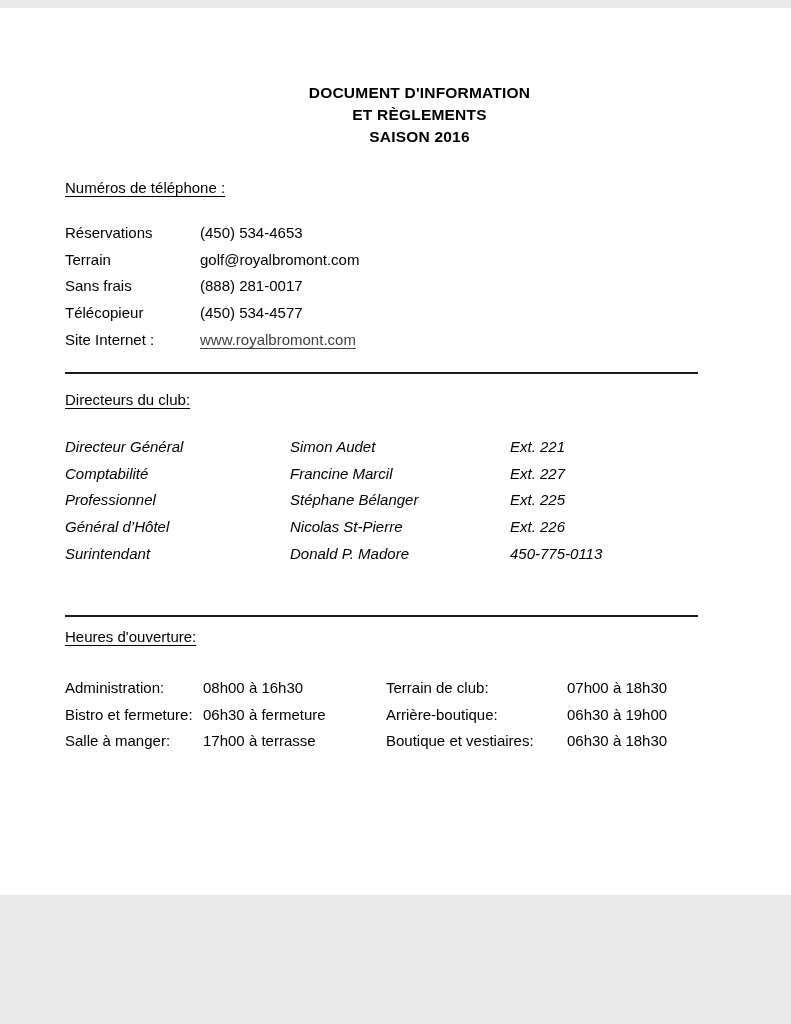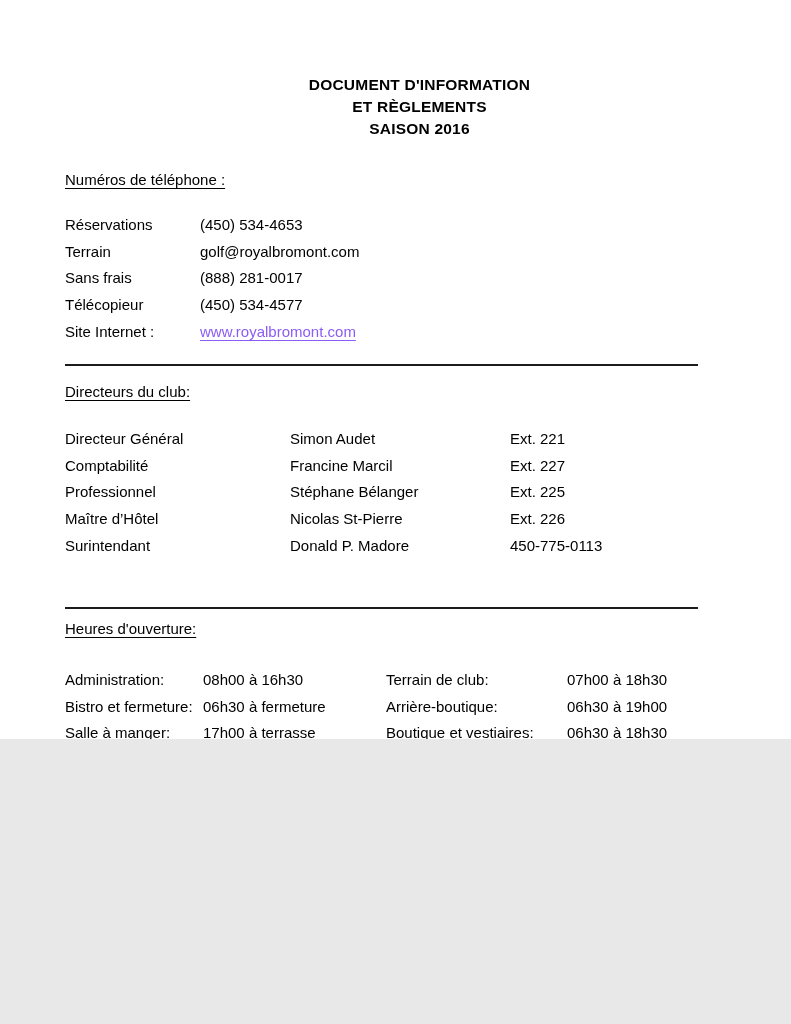--- a/index.html
+++ b/index.html
@@ -1,24 +1,24 @@
 <!DOCTYPE html>
 <html><head>
 <meta charset="utf-8">
 <style>
   html,body{margin:0;padding:0;background:#e8e8e8;}
   .page{
     position:relative;
-    width:791px;height:739px;
+    width:791px;height:887px;
     background:#ffffff;
     font-family:"Liberation Sans","DejaVu Sans",sans-serif;
     color:#000000;
     font-size:15px;
     overflow:hidden;
-    margin:0 auto;
+    margin:8px auto;
   }
   .title-block{
     position:absolute;top:74px;left:48px;right:0;
     text-align:center;
     font-weight:bold;
     font-size:15.5px;
     line-height:22px;
     letter-spacing:0.2px;
   }
   .section-heading{
@@ -27,21 +27,21 @@
     text-decoration:underline;
     text-underline-offset:3px;
     white-space:nowrap;
   }
   .rows{position:absolute;left:0;right:0;}
   .row{position:relative;height:26.7px;}
   .cell{position:absolute;top:0;white-space:nowrap;}
   
   .phone-label{left:65px;}
   .phone-value{left:200px;}
-  .u{text-decoration:underline;text-underline-offset:3px;color:#8b5cf6;}
+  .u{text-decoration:underline;text-underline-offset:3px;color:#404040;}
   
   .dir-role{left:65px;}
   .dir-name{left:290px;}
   .dir-ext{left:510px;}
   
   .hrs-l-label{left:65px;}
   .hrs-l-value{left:203px;}
   .hrs-r-label{left:386px;}
   .hrs-r-value{left:567px;}
   .divider{
@@ -82,38 +82,38 @@
     <div class="row">
       <span class="cell phone-label">Site Internet :</span>
       <span class="cell phone-value u">www.royalbromont.com</span>
     </div>
   </div>
 
   <div class="divider" style="top:364px;"></div>
 
   <div class="section-heading" style="top:383px;">Directeurs du club:</div>
 
-  <div class="rows" style="top:430px;">
+  <div class="rows" style="top:430px;font-style:italic;">
     <div class="row">
       <span class="cell dir-role">Directeur Général</span>
       <span class="cell dir-name">Simon Audet</span>
       <span class="cell dir-ext">Ext. 221</span>
     </div>
     <div class="row">
       <span class="cell dir-role">Comptabilité</span>
       <span class="cell dir-name">Francine Marcil</span>
       <span class="cell dir-ext">Ext. 227</span>
     </div>
     <div class="row">
       <span class="cell dir-role">Professionnel</span>
       <span class="cell dir-name">Stéphane Bélanger</span>
       <span class="cell dir-ext">Ext. 225</span>
     </div>
     <div class="row">
-      <span class="cell dir-role">Maître d’Hôtel</span>
+      <span class="cell dir-role">Général d’Hôtel</span>
       <span class="cell dir-name">Nicolas St-Pierre</span>
       <span class="cell dir-ext">Ext. 226</span>
     </div>
     <div class="row">
       <span class="cell dir-role">Surintendant</span>
       <span class="cell dir-name">Donald P. Madore</span>
       <span class="cell dir-ext">450-775-0113</span>
     </div>
   </div>
 

